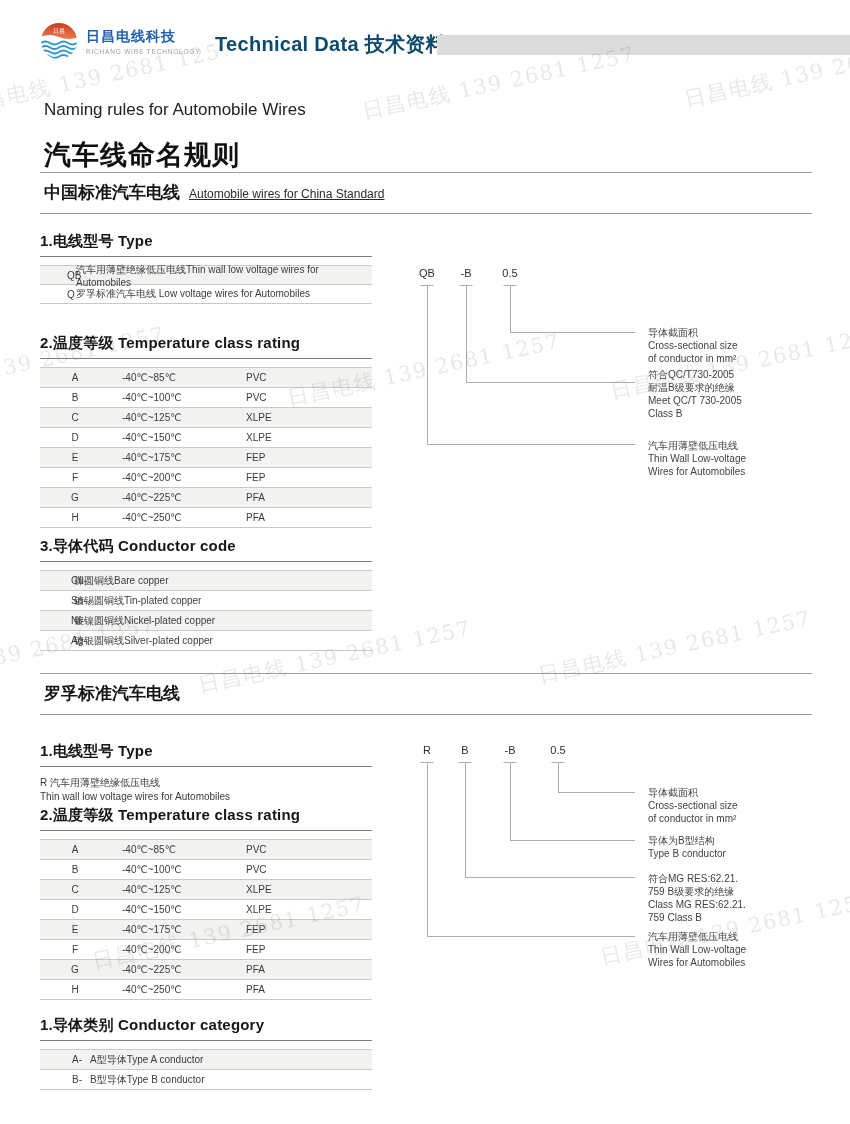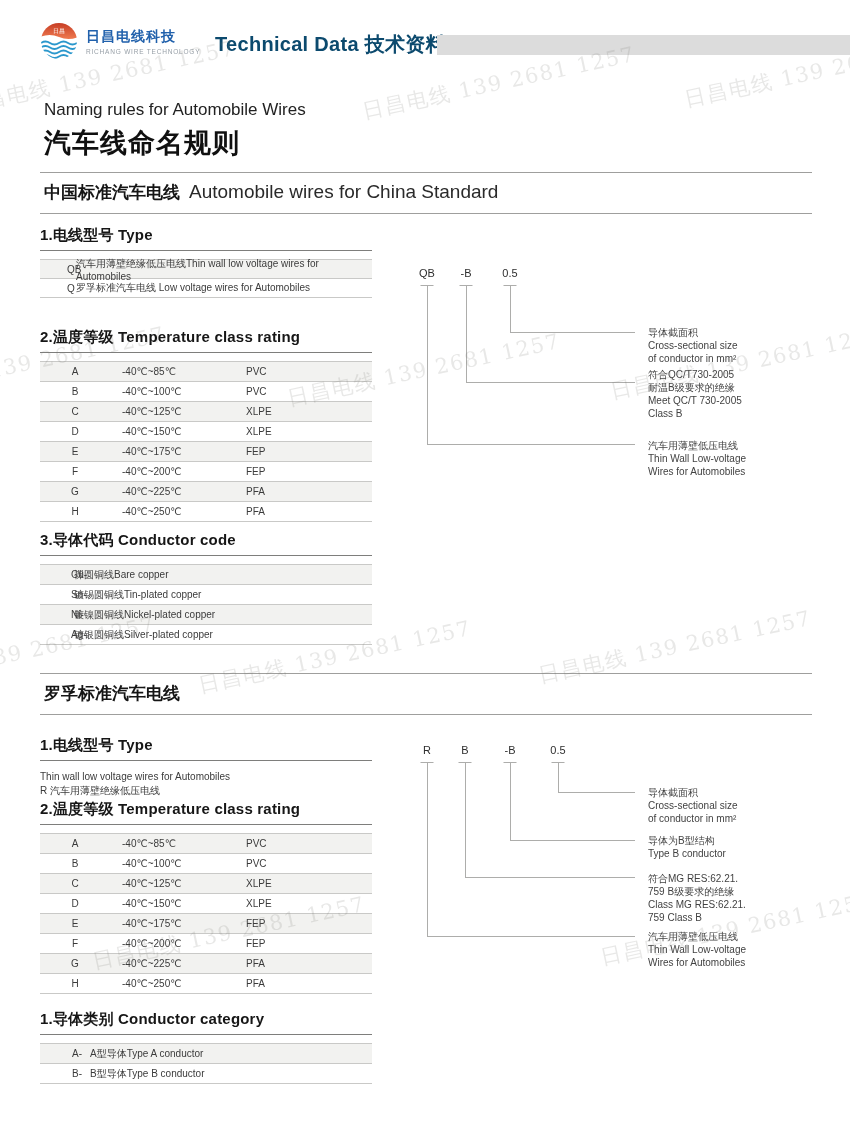--- a/index.html
+++ b/index.html
@@ -17,33 +17,33 @@
   .logo{position:absolute;left:0;top:0;display:flex;align-items:center;gap:8px;}
   .logo-text .cn{font-size:14px;font-weight:bold;color:#2161ac;letter-spacing:1px;}
   .logo-text .en{font-size:6.5px;color:#98a0a8;letter-spacing:0.8px;margin-top:2px;}
   .header-title{position:absolute;left:175px;top:9px;font-size:20px;font-weight:600;
       color:#0c4a6e;letter-spacing:0.3px;}
   .header-bar{position:absolute;left:397px;top:13px;right:0;height:20px;background:#dcdcdc;}
 
   
   .page-title{position:absolute;left:44px;top:100px;z-index:2;}
   .page-title .en{font-size:17px;color:#222;}
-  .page-title .cn{font-size:27px;font-weight:bold;color:#101010;margin-top:5px;letter-spacing:1px;}
+  .page-title .cn{font-size:27px;font-weight:bold;color:#101010;margin-top:17px;letter-spacing:1px;}
 
   
   .band{position:absolute;left:40px;width:772px;border-top:1px solid #9f9f9d;
       border-bottom:1px solid #9f9f9d;padding:8px 0 9px 4px;display:flex;
       align-items:baseline;gap:9px;z-index:2;background:transparent;}
   .band .cn{font-size:17px;font-weight:bold;color:#151515;}
-  .band .en{font-size:19px;color:#2a2a2a;}
+  .band .en{font-size:12px;color:#2a2a2a;text-decoration:underline;}
   #band-china{top:172px}
   #band-rover{top:673px}
 
   
-  .sec{position:absolute;left:40px;width:332px;z-index:2;}
+  .sec{position:absolute;left:40px;width:332px;z-index:2;margin-top:6px;}
   .sec-heading{font-size:15px;font-weight:bold;color:#161616;padding-bottom:5px;
       border-bottom:1px solid #7e7e7c;letter-spacing:0.2px;}
   .tbl{margin-top:8px;border-top:1px solid #c9c9c7;}
   .trow{display:flex;align-items:center;height:20px;border-bottom:1px solid #c9c9c7;
       font-size:10px;color:#3b3b3b;}
   .trow.h19{height:19px}
   .tbl>.trow:nth-child(odd){background:#f2f2f0;}
   .ty-code{flex:none;width:36px;padding-left:27px;}
   .ty-desc{flex:1;}
   .t-cls{flex:none;width:70px;text-align:center;}
@@ -242,22 +242,22 @@
     </div>
   </div>
 
   <div class="band" id="band-rover">
     <span class="cn">罗孚标准汽车电线</span>
   </div>
 
   <div class="sec" id="sec-rtype">
     <div class="sec-heading">1.电线型号 Type</div>
     <div class="rtype-lines">
+      <div>R 汽车用薄壁绝缘低压电线</div>
       <div>Thin wall low voltage wires for Automobiles</div>
-      <div>R 汽车用薄壁绝缘低压电线</div>
     </div>
   </div>
 
   <div class="sec" id="sec-rtemp">
     <div class="sec-heading">2.温度等级 Temperature class rating</div>
     <div class="tbl">
       <div class="trow">
         <span class="t-cls">A</span>
         <span class="t-rng">-40℃~85℃</span>
         <span class="t-mat">PVC</span>

